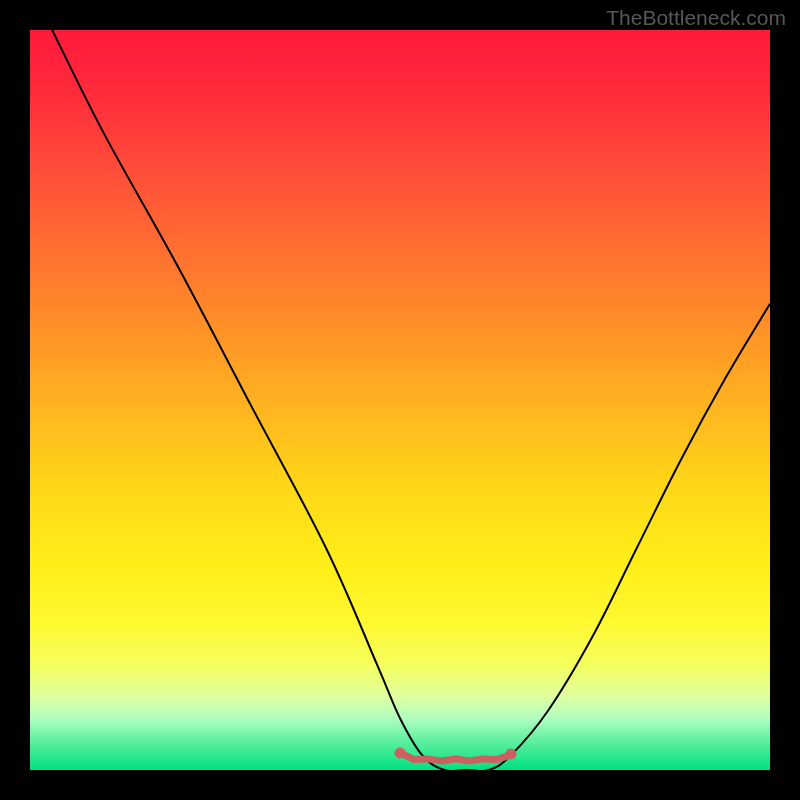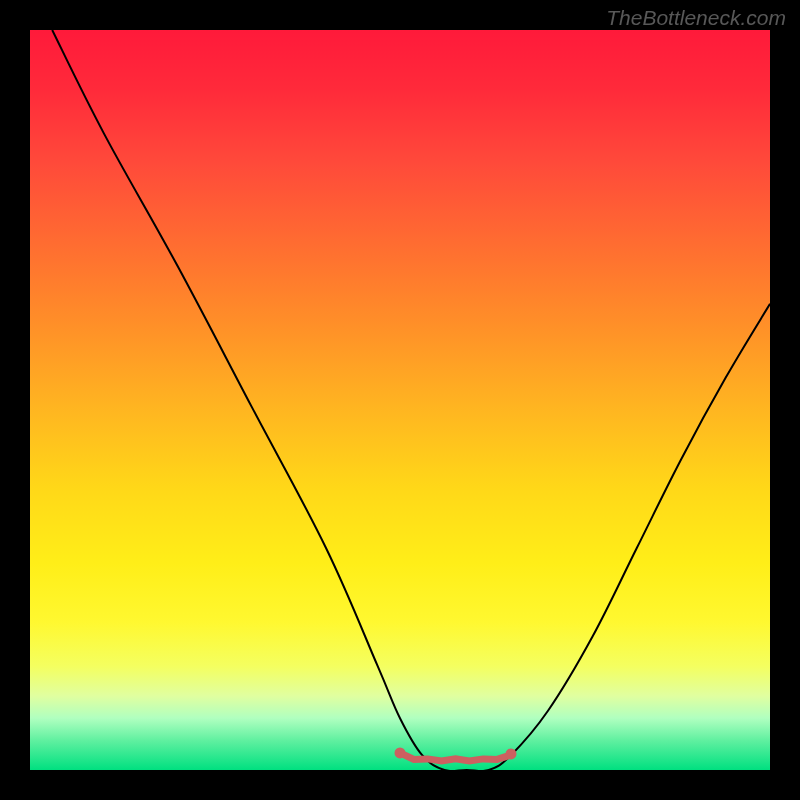--- a/index.html
+++ b/index.html
@@ -12,21 +12,20 @@
     overflow: hidden;
   }
   .watermark {
     position: absolute;
     top: 6px;
     right: 14px;
     color: #585858;
     font-size: 21px;
     font-weight: 400;
     z-index: 10;
-    font-style: italic;
   }
   .plot-area {
     position: absolute;
     left: 30px;
     top: 30px;
     width: 740px;
     height: 740px;
     overflow: hidden;
   }
   .gradient {

